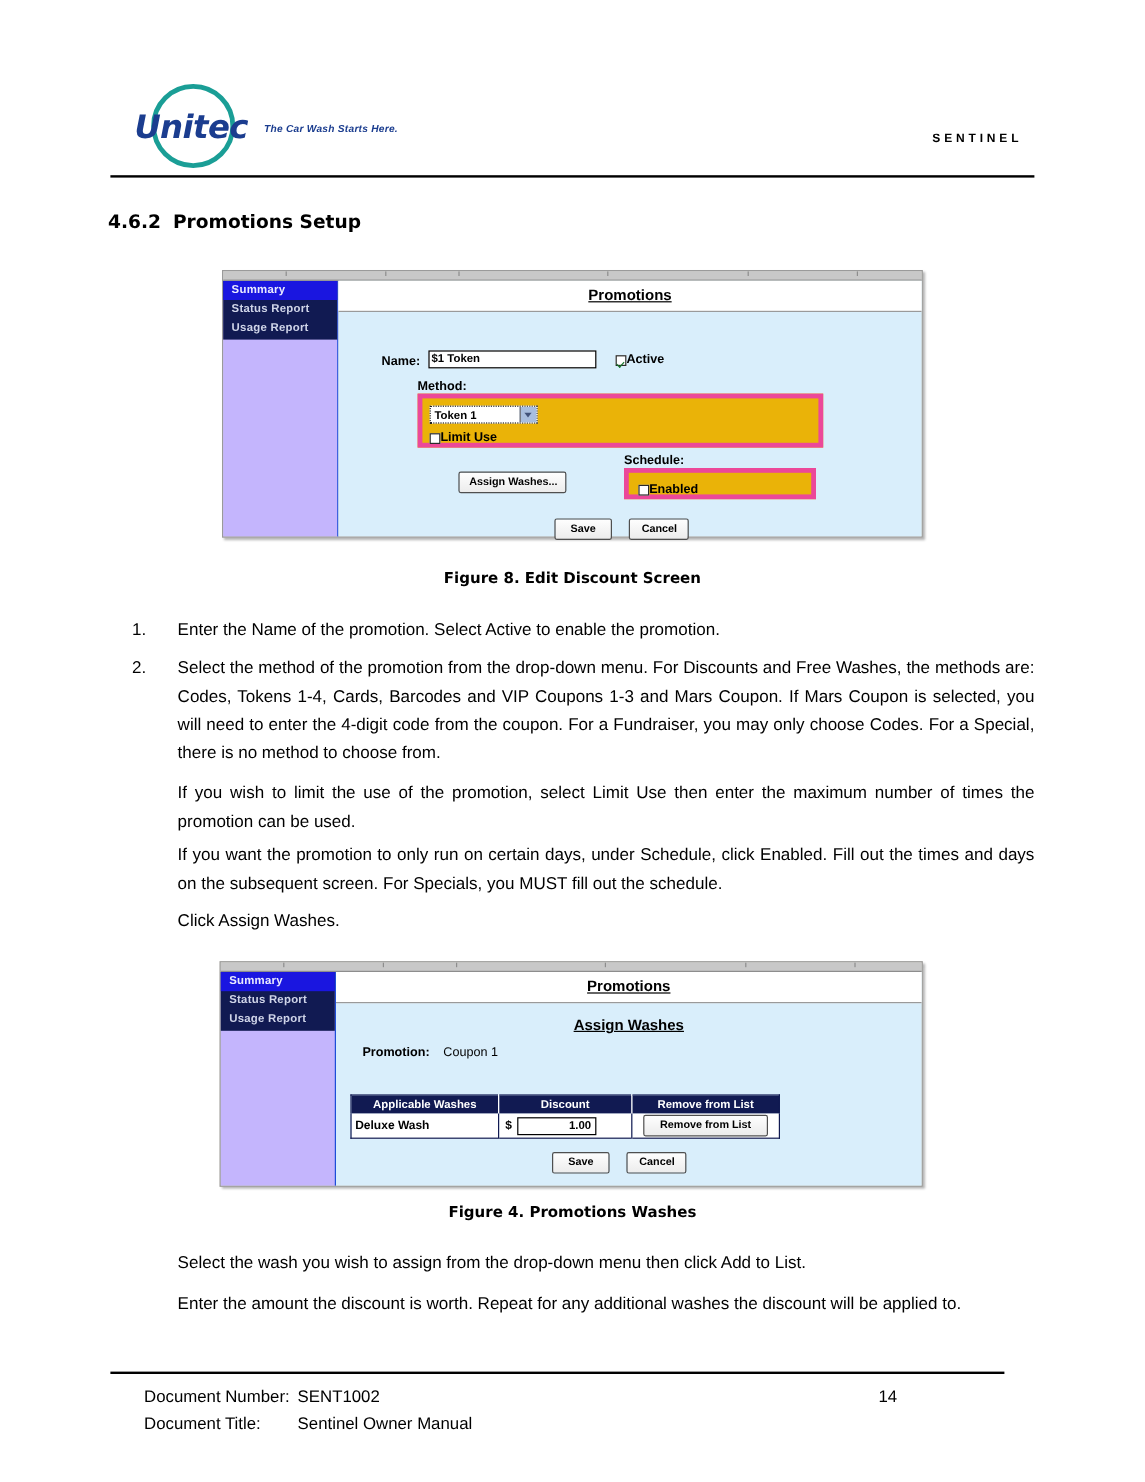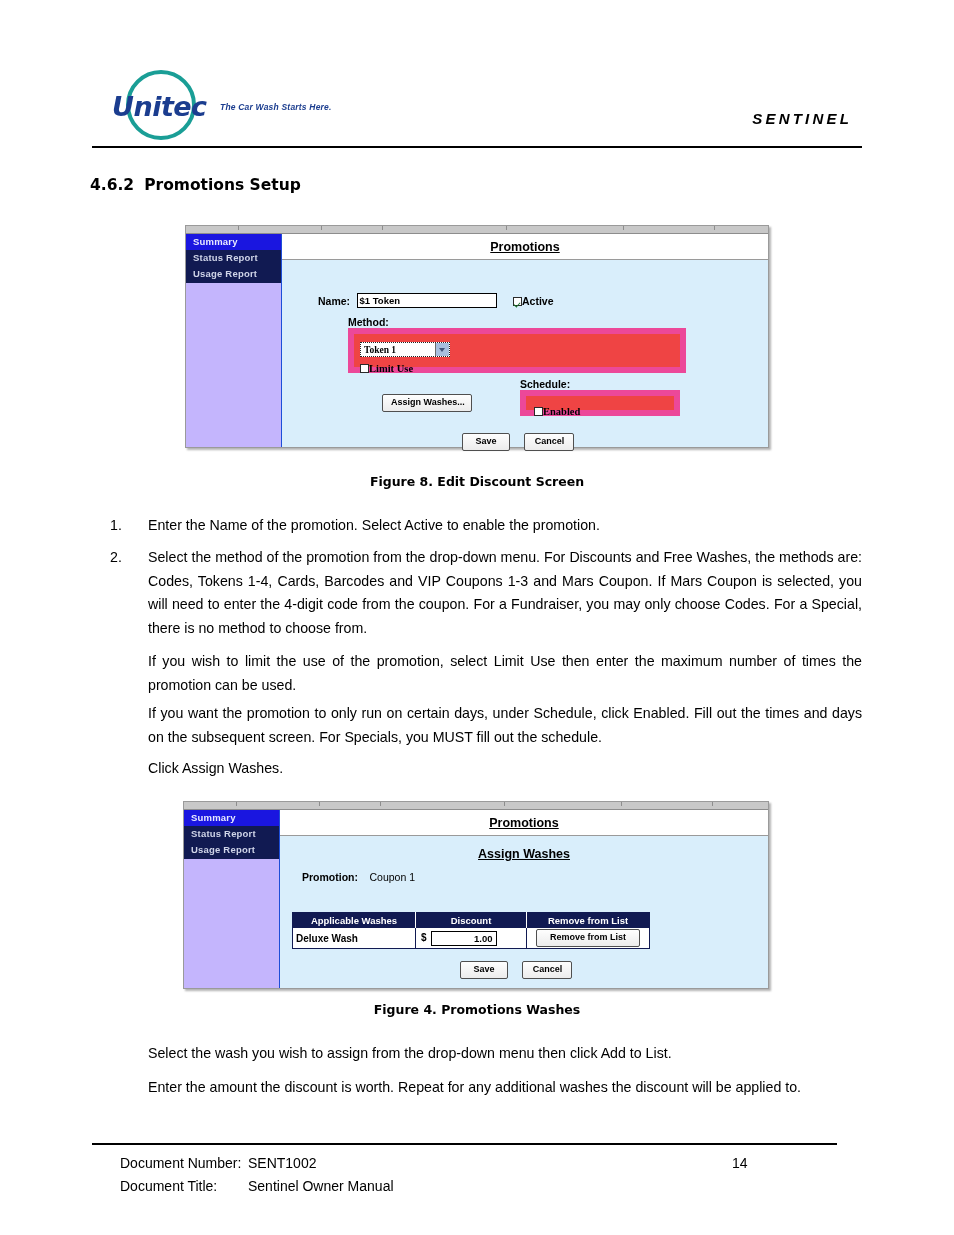--- a/index.html
+++ b/index.html
@@ -72,25 +72,24 @@
     font-style: italic;
     color: #1b3d8f;
     letter-spacing: 0.2px;
     white-space: nowrap;
   }
   .header-product {
     position: absolute;
     right: 10px;
     top: 48px;
     font-family: "Liberation Sans", sans-serif;
-    font-size: 15px;
+    font-size: 10px;
     font-weight: bold;
     letter-spacing: 3.2px;
     color: #000;
-    font-style: italic;
   }
 
   
   .section-heading {
     position: absolute;
     left: 90px;
     top: 176px;
     font-family: "DejaVu Sans", sans-serif;
     font-size: 15.5px;
     font-weight: bold;
@@ -249,24 +248,23 @@
   }
   .ddl .ddl-arrow::after {
     content: "";
     position: absolute;
     left: 3px; top: 5px;
     border-left: 3.5px solid transparent;
     border-right: 3.5px solid transparent;
     border-top: 4px solid #41537a;
   }
   .groupbox {
-    border: 6px solid #ec4899;
-    background: #ef4444;
-    box-sizing: border-box;
-    font-family: Liberation Serif, serif;
+    border: 4px solid #ec4899;
+    background: #eab308;
+    box-sizing: border-box;
   }
 
   
   .wash-table {
     border-collapse: collapse;
     font-family: "Liberation Sans", sans-serif;
     border: 1px solid #111a52;
   }
   .wash-table th {
     background: #111a52;

